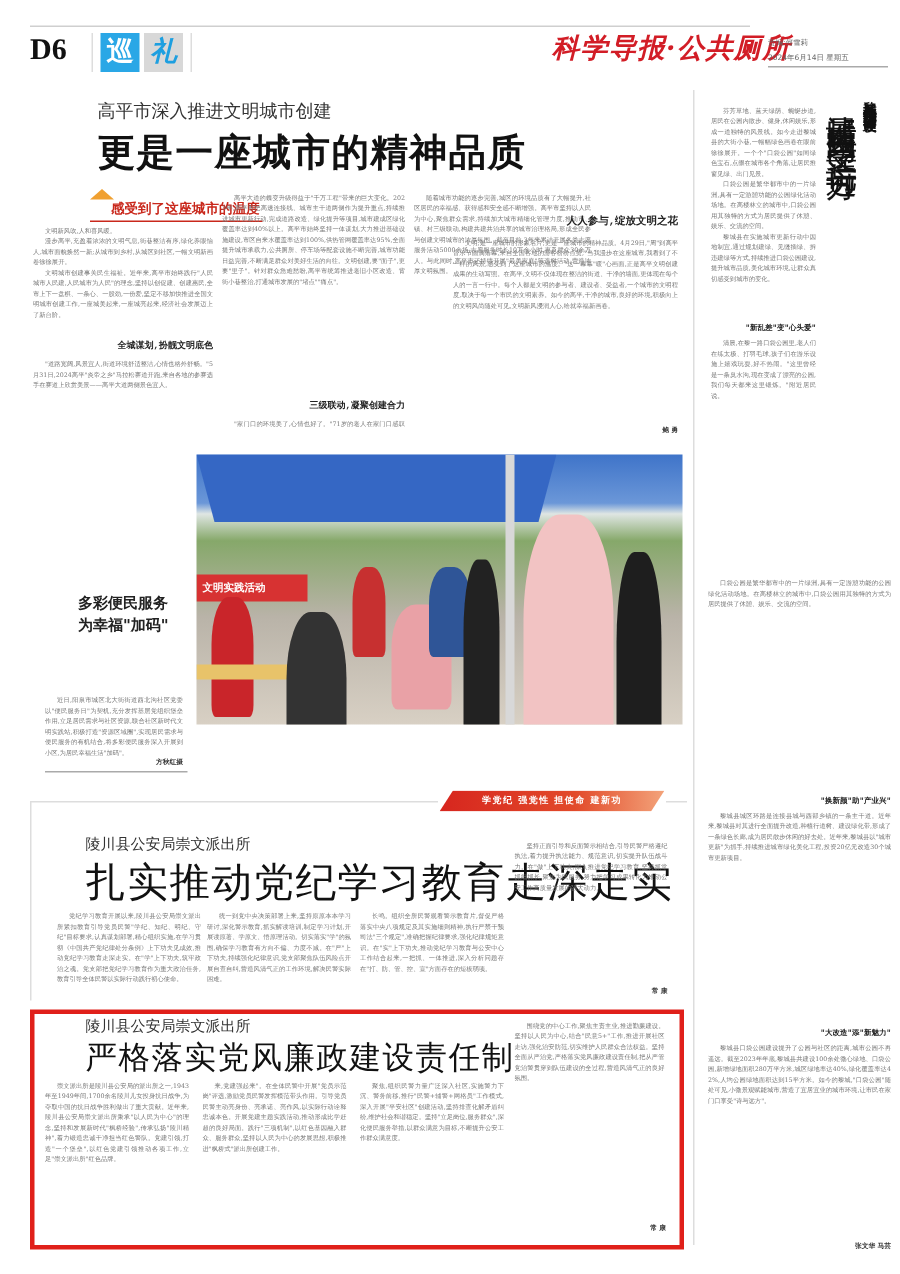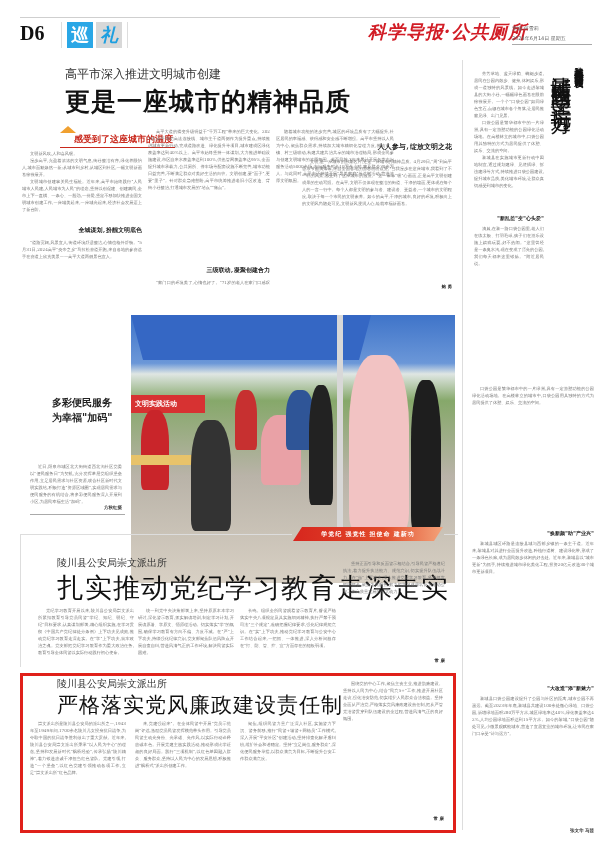--- a/index.html
+++ b/index.html
@@ -13,21 +13,21 @@
   .tag2 { left:96px; background:#d8d8d8; color:#1d9fe0; font-style:italic; }
   .brand { left:368px; top:20px; font-size:18px; color:#d21d26; font-style:italic; font-weight:bold; letter-spacing:1px; }
   .meta { left:512px; font-size:5px; color:#666; font-family:"DejaVu Sans", sans-serif; }
   .meta-line { left:512px; top:34px; width:80px; height:1px; background:#aaa; }
   .kicker { font-family:"DejaVu Sans", sans-serif; color:#333; }
   .headline { font-family:"DejaVu Sans", sans-serif; font-weight:bold; color:#111; letter-spacing:1px; }
   .txt { font-size:4.2px; line-height:7px; color:#777; text-align:justify; overflow:hidden; word-break:break-all; }
   .subhead { font-family:Liberation Mono, monospace; font-weight:bold; font-size:6px; color:#222; text-align:right; }
   .section-banner { left:60px; top:133px; font-family:"DejaVu Sans", sans-serif; font-weight:bold; font-size:9px; color:#c9281c; border-bottom:1px solid #c9281c; padding:0 2px 1px 14px; }
   .roof { left:60px; top:126px; width:0; height:0; border-left:8px solid transparent; border-right:8px solid transparent; border-bottom:7px solid #f0a030; }
-  .photo { left:131px; top:315px; width:324px; height:268px; overflow:hidden; background:linear-gradient(180deg,#3f74c9 0%,#6b97d8 18%,#dfe6e3 22%,#86a86a 32%,#b9b3a8 60%,#d8d0c4 100%); }
+  .photo { left:131px; top:303px; width:324px; height:180px; overflow:hidden; background:linear-gradient(180deg,#3f74c9 0%,#6b97d8 18%,#dfe6e3 22%,#86a86a 32%,#b9b3a8 60%,#d8d0c4 100%); }
   .photo .tent { left:0; top:0; width:240px; height:45px; background:#3567c4; clip-path:polygon(0 0,100% 0,95% 100%,5% 100%); }
   .photo .banner { left:0; top:80px; width:70px; height:18px; background:#d73232; color:#fff; font-size:7px; font-family:"DejaVu Sans", sans-serif; font-weight:bold; line-height:18px; padding-left:4px; }
   .photo .person { border-radius:40% 40% 10% 10%; }
   .photo .pole { left:206px; top:0; width:6px; height:216px; background:#d8d8d8; }
   .photo .table { left:0; top:140px; width:80px; height:10px; background:#e8c36a; }
   .photo-caption-title { left:40px; top:395px; font-family:"DejaVu Sans", sans-serif; font-weight:bold; font-size:10px; color:#222; line-height:15px;margin-left:12px; }
   .caption-line { left:30px; top:514px; width:95px; height:1px; background:#aaa; }
   .divider-h { height:1px; background:#ddd; }
   .banner2 { left:293px; top:527px; width:150px; height:14px; background:linear-gradient(90deg,#d7261e 0%,#e24a2a 60%,#f3a37a 100%); clip-path:polygon(6% 0,100% 0,94% 100%,0 100%); color:#fff; font-size:6px; font-family:"DejaVu Sans", sans-serif; font-weight:bold; line-height:14px; text-align:center; letter-spacing:1px; }
   .redbox { left:20px; top:673px; width:430px; height:154px; border:3px solid #e0201a; }

